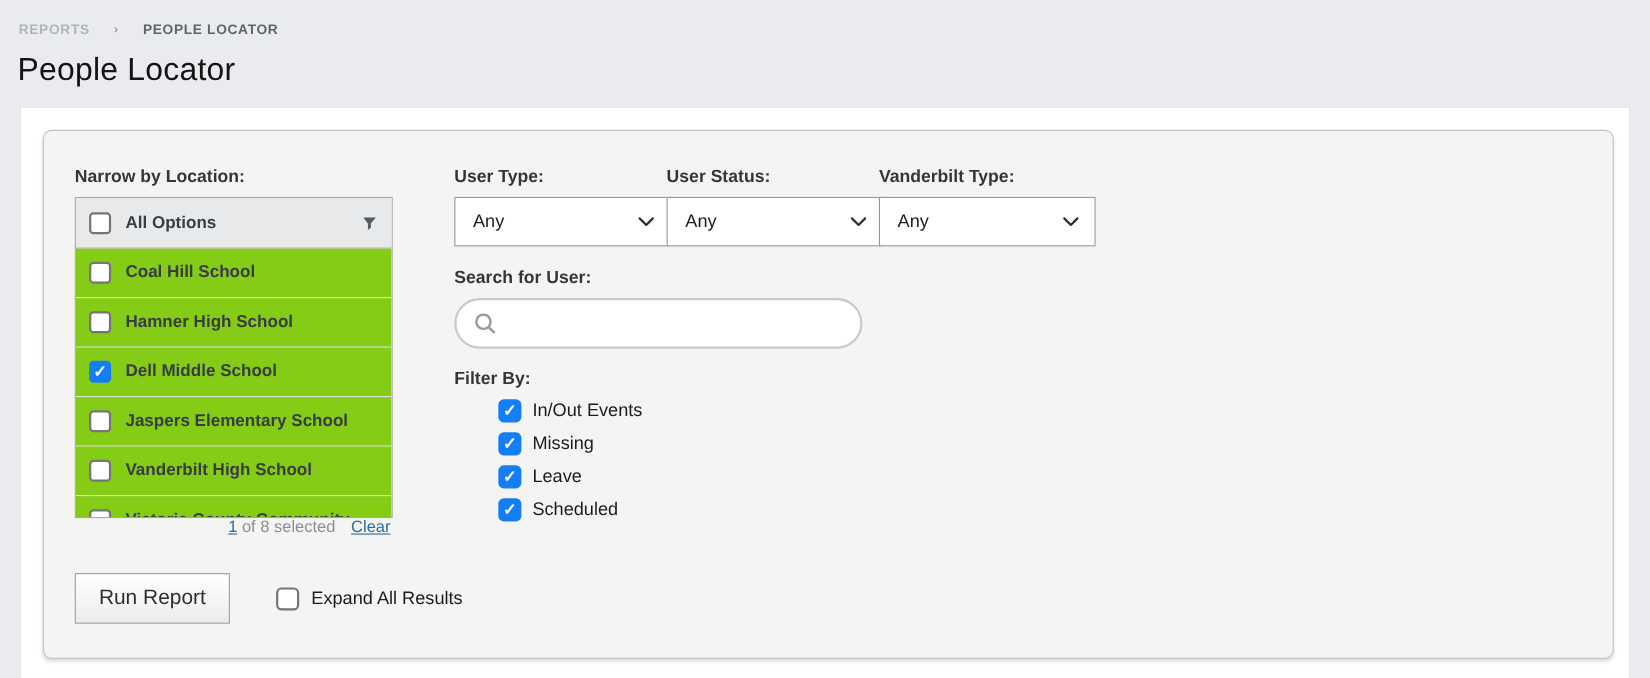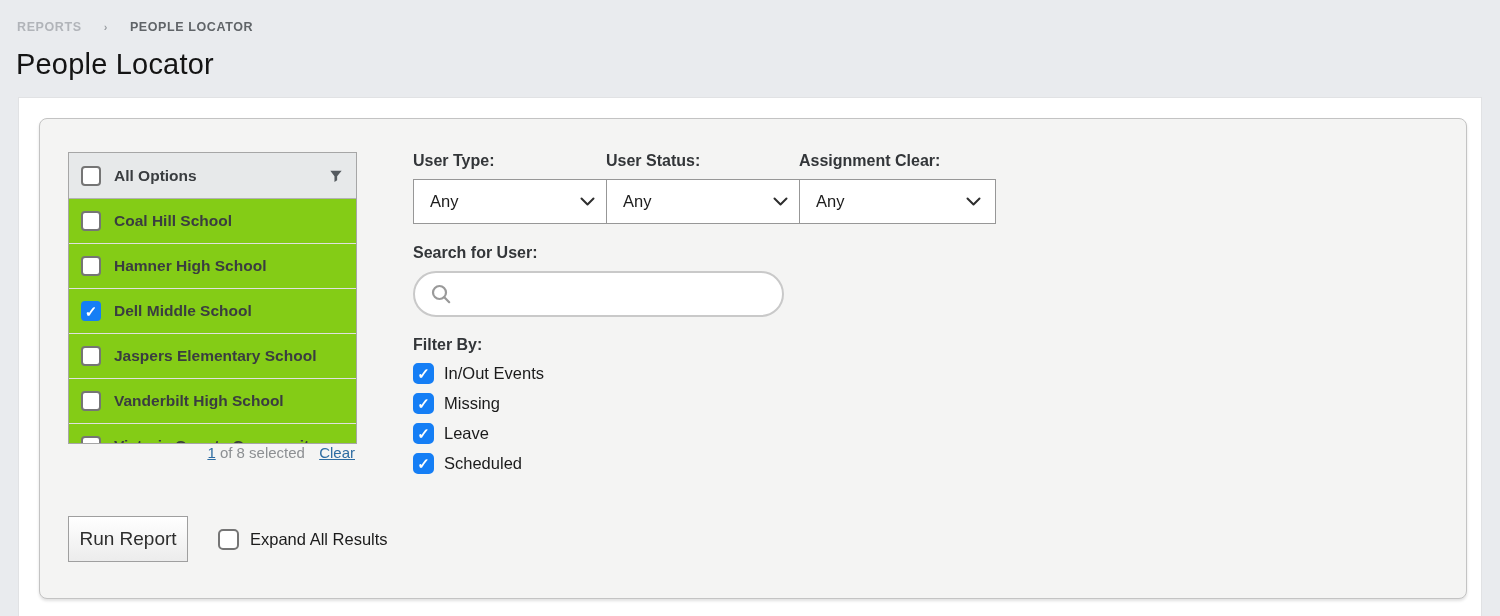--- a/index.html
+++ b/index.html
@@ -131,61 +131,63 @@
     flex: 1; height: 100%;
     font-size: 16px; color: #1c1c1c;
     background: transparent;
     margin-left: 8px;
   }
 
   .filterby-section { margin-top: 19px; }
   .filterby-option {
     display: flex; align-items: center;
     margin-bottom: 9px;
+    margin-left: 40px;
   }
   .filterby-option .cbx { width: 21px; height: 21px; flex-basis: 21px; border-radius: 5px; }
   .option-label {
     margin-left: 10px;
     font-size: 16.5px; color: #1b1b1b;
   }
 
   
   .actions-row {
     display: flex; align-items: center;
     margin-top: 33px;
   }
   .run-report-btn {
-    width: 120px; height: 46px;
+    width: 141px; height: 46px;
     border: 1px solid #9f9f9f;
     border-radius: 0;
     background: linear-gradient(#ffffff, #ececec);
     font-family: "Liberation Sans", sans-serif;
     font-size: 19px; color: #2e2e2e;
     cursor: pointer;
   }
-  .expand-wrap { display: flex; align-items: center; margin-left: 30px; text-align: right; }
+  .expand-wrap { display: flex; align-items: center; margin-left: 42px; text-align: right; }
   .expand-wrap .cbx { width: 21px; height: 21px; flex-basis: 21px; border-radius: 5px; }
   .expand-label { margin-left: 11px; font-size: 16.5px; color: #1b1b1b; }
 </style>
 </head>
 <body>
 
 <div class="breadcrumb">
   <span class="crumb-root">REPORTS</span>
   <span class="crumb-sep">›</span>
   <span class="crumb-current">PEOPLE LOCATOR</span>
 </div>
 <div class="page-title">People Locator</div>
 
 <div class="outer-card">
   <div class="inner-panel">
 
     <div class="filters-row">
 
       <div class="loc-col">
+        <div class="field-label">Narrow by Location:</div>
 
         <div class="loc-list">
           <div class="loc-header">
             <span class="cbx"></span>
             <span class="loc-label">All Options</span>
             <span class="funnel">
               <svg width="16" height="16" viewBox="0 0 24 24">
                   <path d="M3.5 4h17l-6.8 8.2v6L9.7 21v-8.8z" fill="#555a5f"></path>
                 </svg>
             </span>
@@ -237,21 +239,21 @@
           <div class="select-group">
             <div class="field-label">User Status:</div>
             <div class="select-box">
               <span class="select-value">Any</span>
               <svg width="15" height="10" viewBox="0 0 15 10">
                   <path d="M1.5 1.5l6 6 6-6" stroke="#2e2e2e" stroke-width="2" fill="none" stroke-linecap="round" stroke-linejoin="round"></path>
                 </svg>
             </div>
           </div>
           <div class="select-group">
-            <div class="field-label">Assignment Clear:</div>
+            <div class="field-label">Vanderbilt Type:</div>
             <div class="select-box">
               <span class="select-value">Any</span>
               <svg width="15" height="10" viewBox="0 0 15 10">
                   <path d="M1.5 1.5l6 6 6-6" stroke="#2e2e2e" stroke-width="2" fill="none" stroke-linecap="round" stroke-linejoin="round"></path>
                 </svg>
             </div>
           </div>
         </div>
 
         <div class="search-section">

